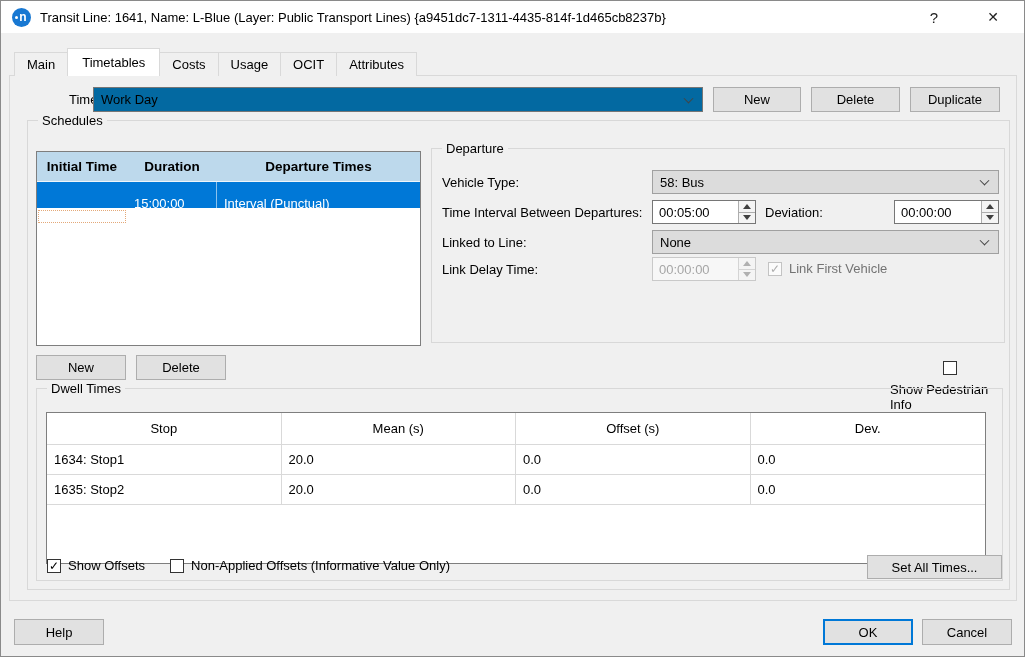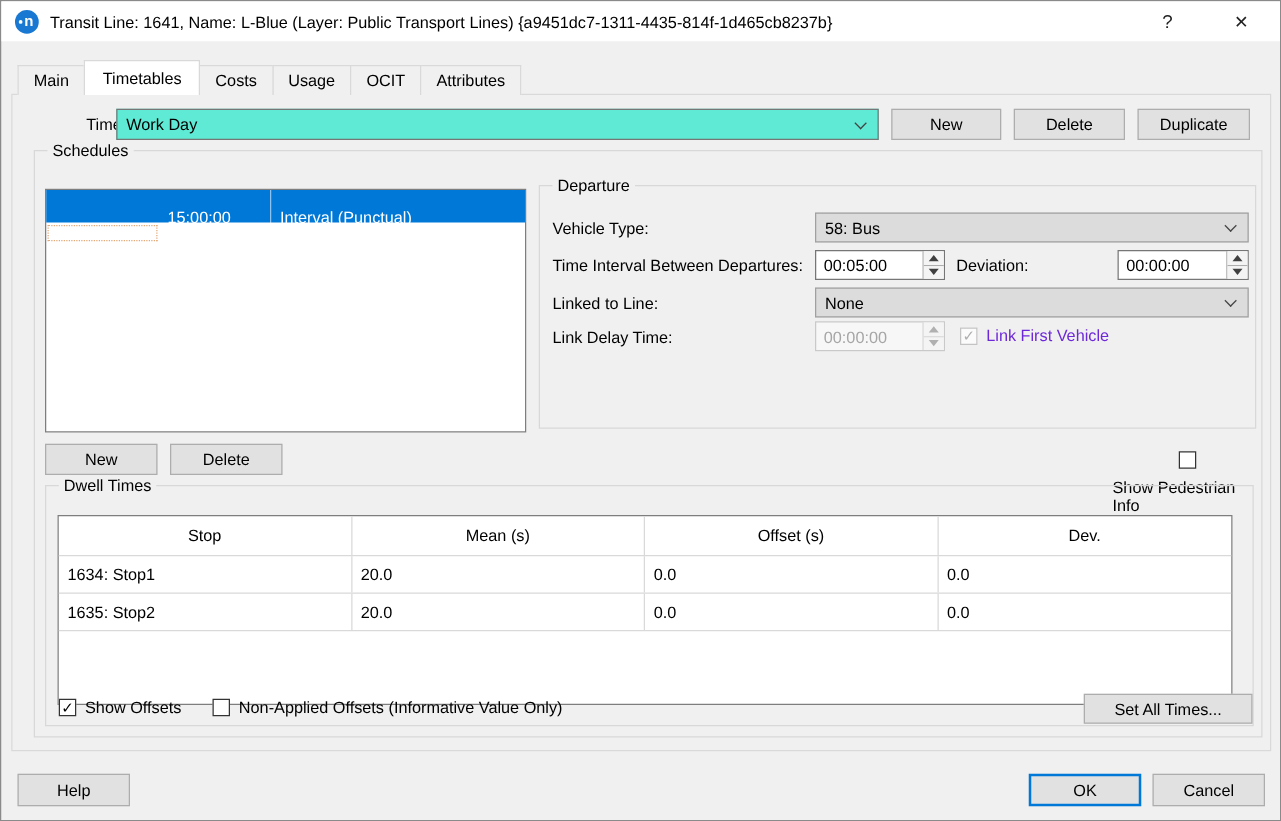--- a/index.html
+++ b/index.html
@@ -19,39 +19,39 @@
 
   
   .tabbar { position:absolute; left:13px; top:47px; height:28px; display:flex; align-items:flex-end; z-index:3; }
   .tab { height:24px; background:#f0f0f0; border:1px solid #d9d9d9; border-bottom:none; padding:0 12px; display:flex; align-items:center; font-size:13px; margin-right:-1px; }
   .tab.active { height:28px; background:#fff; padding:0 14px; position:relative; z-index:4; }
 
   .tabpage { position:absolute; left:8px; top:74px; width:1008px; height:526px; border:1px solid #d9d9d9; background:#f0f0f0; }
 
   
   .btn { background:#e1e1e1; border:1px solid #adadad; font-family:inherit; font-size:13px; color:#000; display:flex; align-items:center; justify-content:center; }
-  .combo { background:#5eead4; border:1px solid #767676; display:flex; align-items:center; padding:0 24px 0 7px; position:relative; }
+  .combo { background:#0369a1; border:1px solid #767676; display:flex; align-items:center; padding:0 24px 0 7px; position:relative; }
   .combo.gray { background:#dcdcdc; border-color:#a0a0a0; }
   .chev { position:absolute; right:10px; top:50%; width:7px; height:7px; border-right:1.4px solid #444; border-bottom:1.4px solid #444; transform:translateY(-70%) rotate(45deg); }
   .spin { background:#fff; border:1px solid #767676; display:flex; position:relative; }
   .spin .val { flex:1; display:flex; align-items:center; padding-left:6px; }
   .spin .arrows { width:17px; border-left:1px solid #adadad; display:flex; flex-direction:column; }
   .spin .arrows > div { flex:1; background:#f4f4f4; display:flex; align-items:center; justify-content:center; }
   .spin .arrows .up { border-bottom:1px solid #adadad; }
   .tri-up { width:0; height:0; border-left:4px solid transparent; border-right:4px solid transparent; border-bottom:5px solid #404040; }
   .tri-dn { width:0; height:0; border-left:4px solid transparent; border-right:4px solid transparent; border-top:5px solid #404040; }
   .spin.disabled { border-color:#c9c9c9; background:#f7f7f7; color:#a6a6a6; }
   .spin.disabled .arrows { border-left-color:#d4d4d4; }
   .spin.disabled .arrows .up { border-bottom-color:#d4d4d4; }
   .spin.disabled .tri-up { border-bottom-color:#b0b0b0; }
   .spin.disabled .tri-dn { border-top-color:#b0b0b0; }
   .checkbox { width:14px; height:14px; background:#fff; border:1px solid #333; display:flex; align-items:center; justify-content:center; font-size:12px; line-height:1; flex:0 0 auto; }
   .checkbox.disabled { border-color:#c3c3c3; background:#fbfbfb; color:#aeaeae; }
   .cb-row { display:flex; align-items:center; gap:7px; }
-  .cb-row .lbl.dis { color:#6d28d9; }
+  .cb-row .lbl.dis { color:#737373; }
 
   
   .groupbox { position:absolute; border:1px solid #d8d8d8; }
   .groupbox > .gb-label { position:absolute; top:-8px; left:10px; background:#f0f0f0; padding:0 4px; font-size:13px; }
 
   
   .tt-label { position:absolute; left:15px; top:11px; height:25px; line-height:25px;margin-left:44px; }
   .tt-combo { position:absolute; left:83px; top:11px; width:610px; height:25px; }
   .btn-tt-new { position:absolute; left:703px; top:11px; width:88px; height:25px; }
   .btn-tt-delete { position:absolute; left:801px; top:11px; width:89px; height:25px; }
@@ -132,20 +132,25 @@
       <span class="chev"></span>
     </div>
     <div class="btn btn-tt-new">New</div>
     <div class="btn btn-tt-delete">Delete</div>
     <div class="btn btn-tt-duplicate">Duplicate</div>
 
     <div class="groupbox schedules-group">
       <div class="gb-label">Schedules</div>
 
       <div class="sched-table">
+        <div class="sched-header">
+          <div>Initial Time</div>
+          <div>Duration</div>
+          <div>Departure Times</div>
+        </div>
         <div class="sched-row">
           <div>07:00:00</div>
           <div>15:00:00</div>
           <div>Interval (Punctual)</div>
         </div>
       </div>
 
       <div class="groupbox departure-group">
         <div class="gb-label">Departure</div>
 

